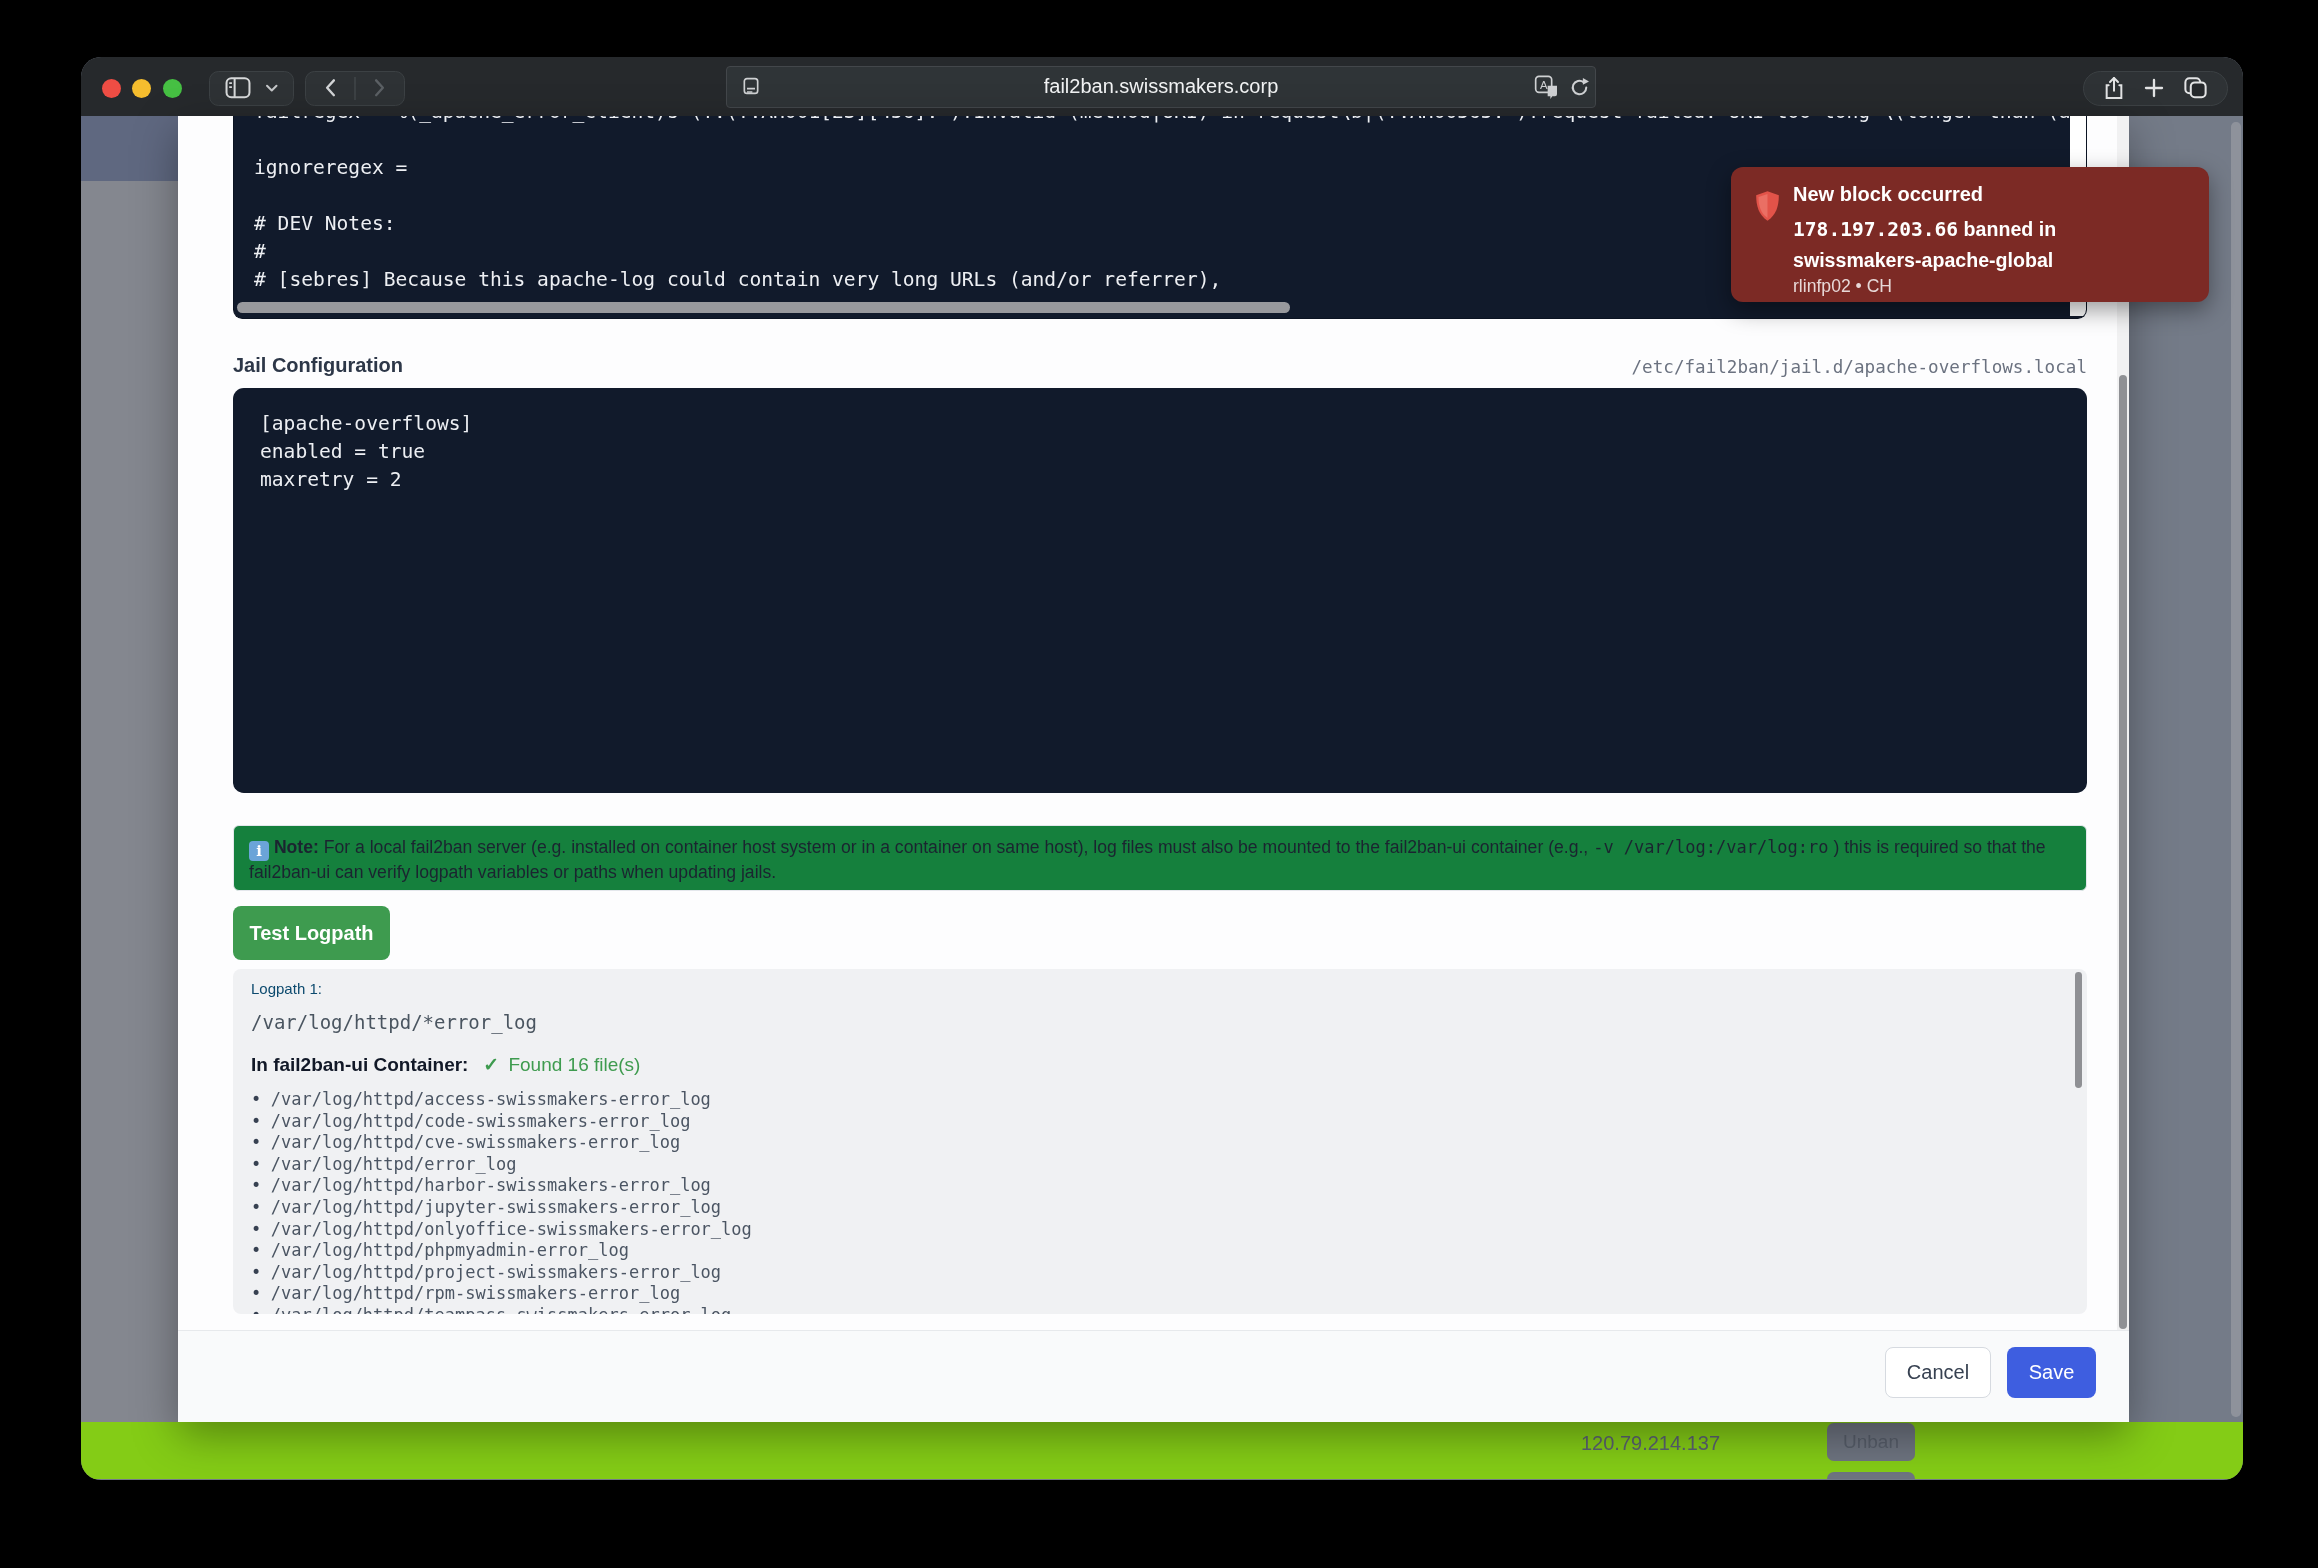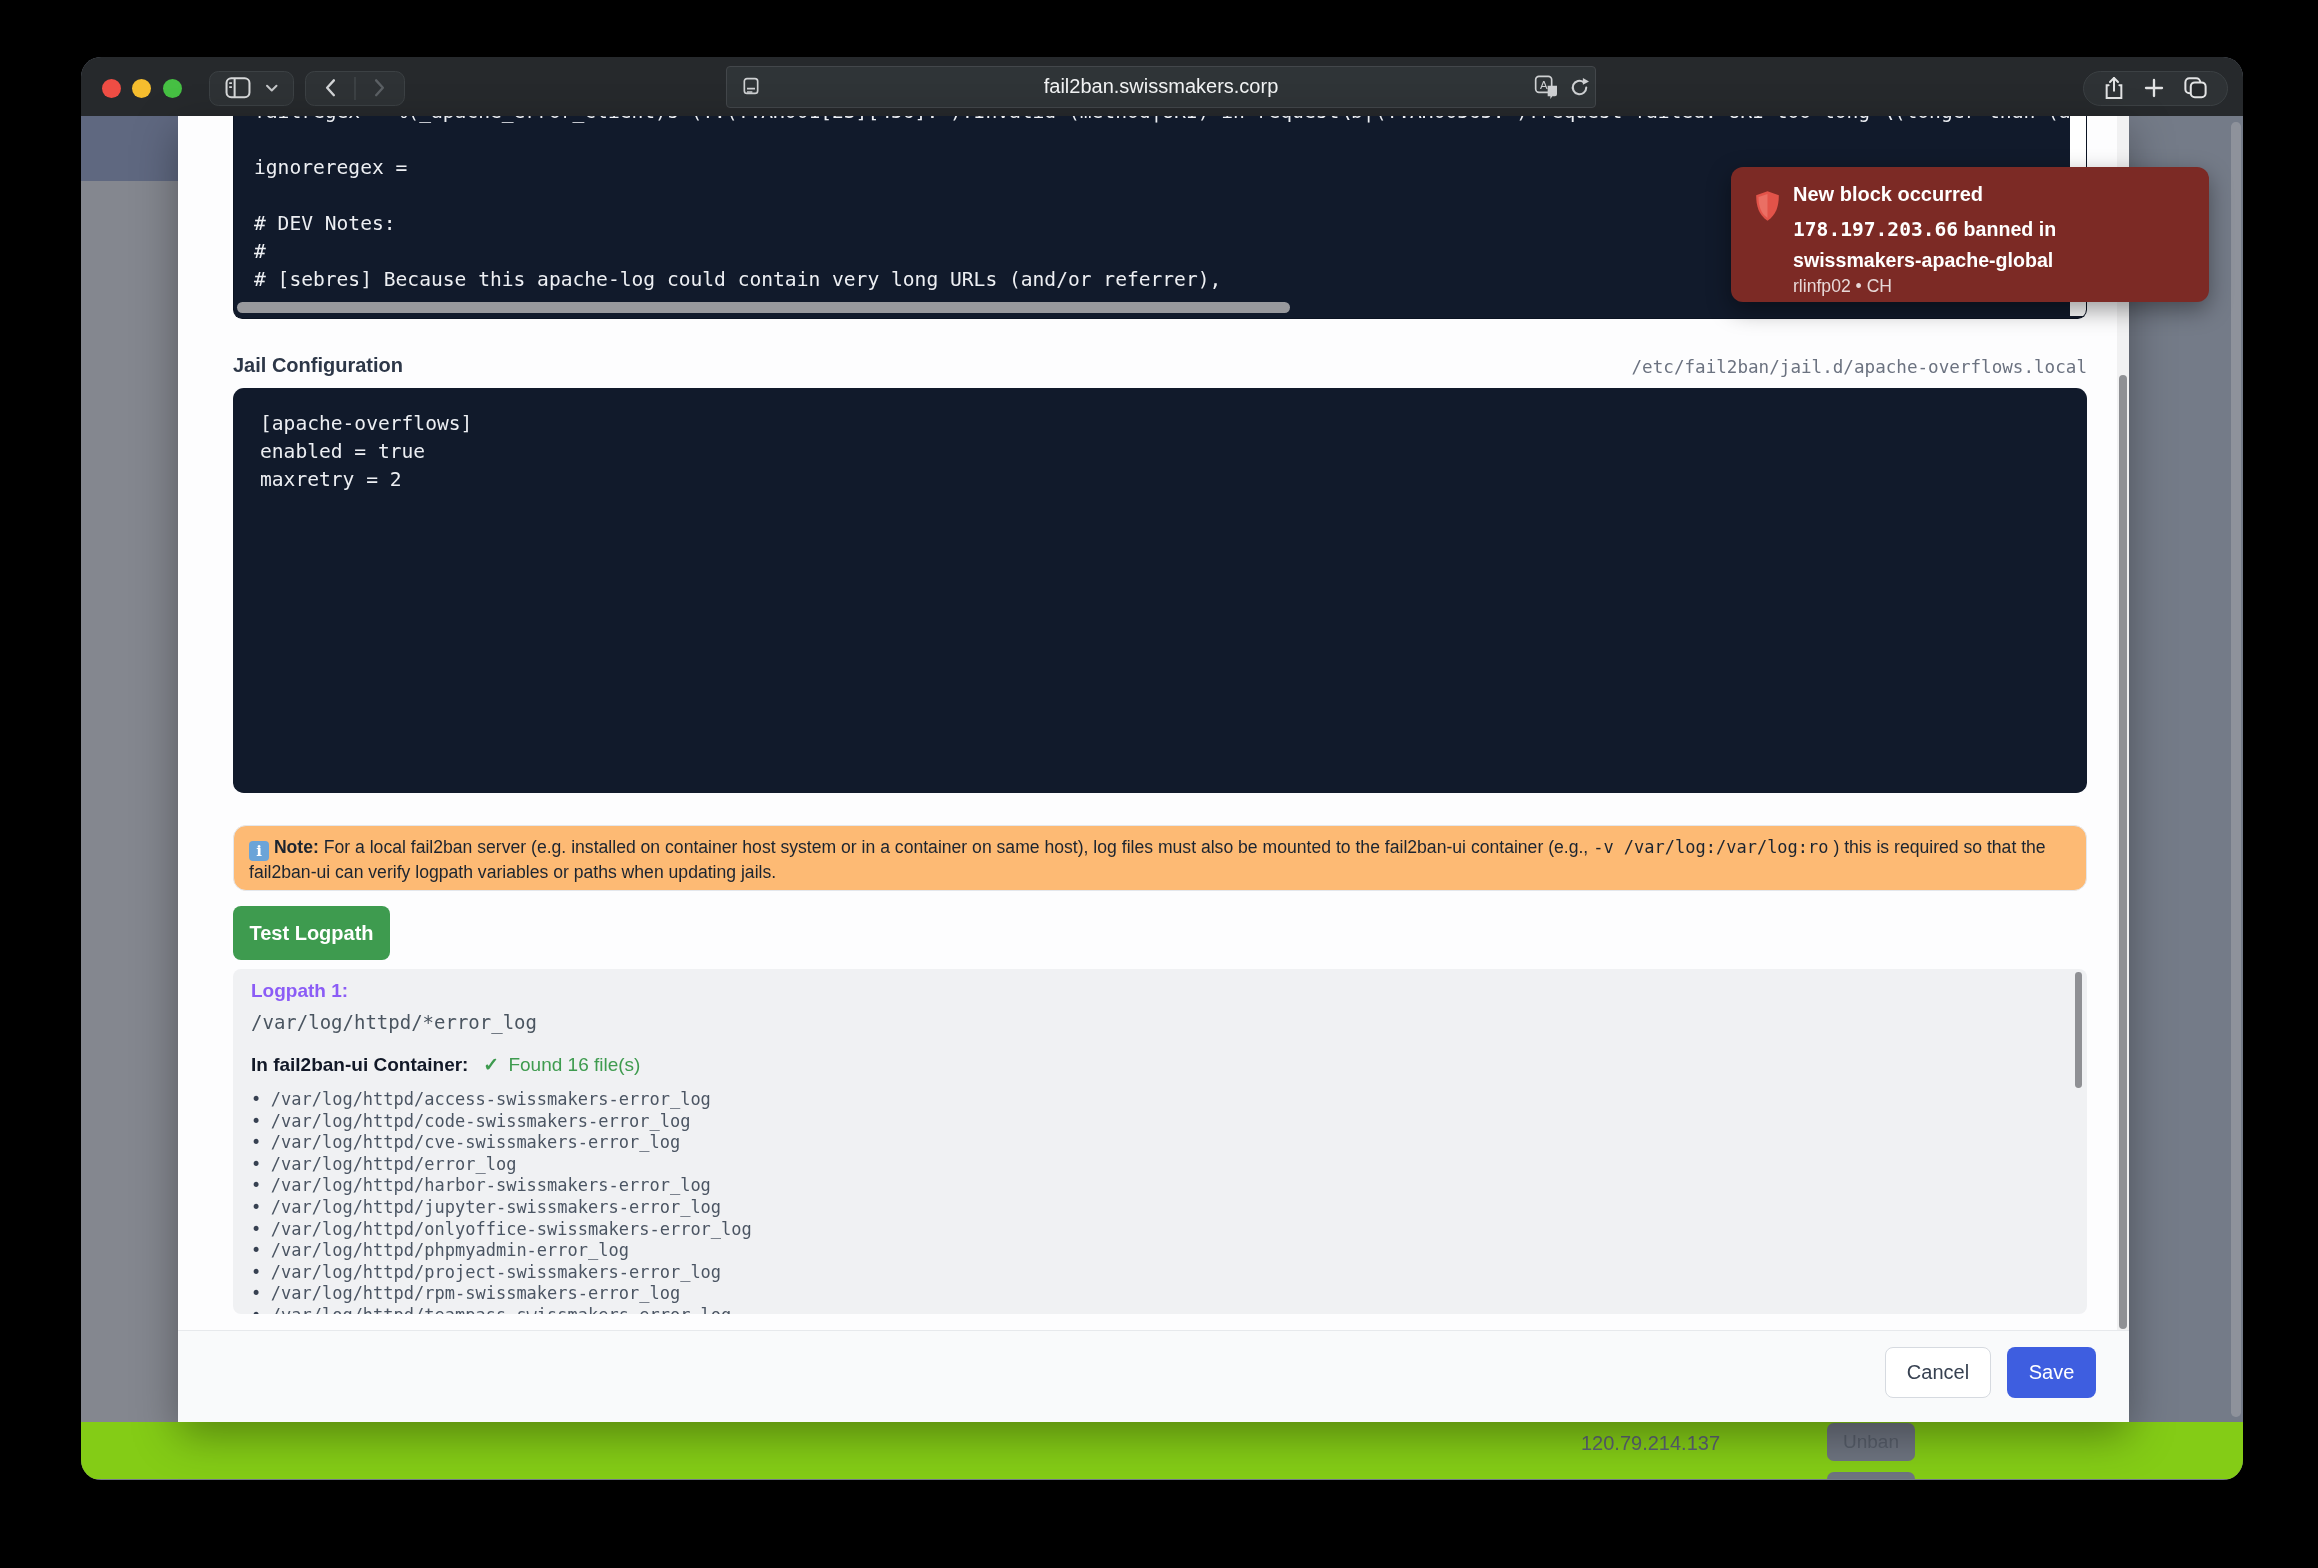--- a/index.html
+++ b/index.html
@@ -22,21 +22,21 @@
            display:flex;align-items:center;justify-content:center;}
   
   #modal{left:97px;top:59px;width:1951px;height:1306px;background:#fdfdfe;overflow:hidden;
          box-shadow:0 13.5px 41px rgba(0,0,0,.35);}
   .editor{background:#111a2b;overflow:hidden;box-sizing:border-box;}
   .editor .cl{height:28px;line-height:28px;white-space:pre;color:#edeff3;
               font-family:"DejaVu Sans Mono",monospace;font-size:19.6px;}
   .mono{font-family:"DejaVu Sans Mono",monospace;}
   .scroll-thumb{background:#98999d;border-radius:5.4px;}
   .heading{font-size:20px;font-weight:bold;color:#2d3748;}
-  .note-box{background:#fdba74;border:1.4px solid #e4e7ec;border-radius:13px;box-sizing:border-box;
+  .note-box{background:#15803d;border:1.4px solid #e4e7ec;border-radius:6px;box-sizing:border-box;
             font-size:17.6px;line-height:23px;color:#1b2430;padding:10px 15px;}
   .info-ic{display:inline-block;width:20px;height:20px;border-radius:4px;background:#6ba4d8;
            color:#fff;text-align:center;line-height:20px;font-weight:bold;font-size:15px;
            font-family:"DejaVu Serif",serif;vertical-align:-2.7px;}
   .green-btn{background:#3e9b4f;border-radius:8px;color:#fff;font-size:20px;font-weight:bold;
              display:flex;align-items:center;justify-content:center;border:none;}
   .results{background:#f0f1f3;border-radius:8px;overflow:hidden;}
   .fileitem{height:21.6px;line-height:21.6px;color:#4b5563;font-size:17px;white-space:pre;}
   .fileitem .b{color:#374151;margin-right:9.5px;}
   .footer{background:#f9fafb;border-top:1.4px solid #e7e9ec;box-sizing:border-box;}
@@ -173,21 +173,21 @@
     </div>
 
     <div class="abs note-box" style="left:55px;top:709px;width:1854px;height:66px;">
       <span class="info-ic">i</span>
       <b>Note:</b><span> For a local fail2ban server (e.g. installed on container host system or in a container on same host), log files must also be mounted to the fail2ban-ui container (e.g., </span><span class="mono" style="font-size:17px;">-v /var/log:/var/log:ro</span><span> ) this is required so that the fail2ban-ui can verify logpath variables or paths when updating jails.</span>
     </div>
 
     <button class="abs green-btn" style="left:55px;top:790px;width:157px;height:54px;">Test Logpath</button>
 
     <div class="abs results" style="left:55px;top:853px;width:1854px;height:345px;">
-      <div class="abs" style="left:18px;top:10.8px;font-size:19px;font-weight:bold;color:#8b5cf6;">Logpath 1:</div>
+      <div class="abs" style="left:18px;top:10.8px;font-size:15px;font-weight:normal;color:#0c4a6e;">Logpath 1:</div>
       <div class="abs mono" style="left:18px;top:42px;font-size:19px;color:#4a5560;">/var/log/httpd/*error_log</div>
       <div class="abs" style="left:18px;top:84px;font-size:19px;">
         <b style="color:#111827;">In fail2ban-ui Container:</b>
         <span style="color:#3e9b4f;margin-left:9.5px;font-weight:bold;">✓</span>
         <span style="color:#3e9b4f;margin-left:4px;">Found 16 file(s)</span>
       </div>
       <div class="abs" style="left:18px;top:120px;width:1784px;">
         <div class="fileitem mono"><span class="b">•</span><span>/var/log/httpd/access-swissmakers-error_log</span></div>
         <div class="fileitem mono"><span class="b">•</span><span>/var/log/httpd/code-swissmakers-error_log</span></div>
         <div class="fileitem mono"><span class="b">•</span><span>/var/log/httpd/cve-swissmakers-error_log</span></div>

